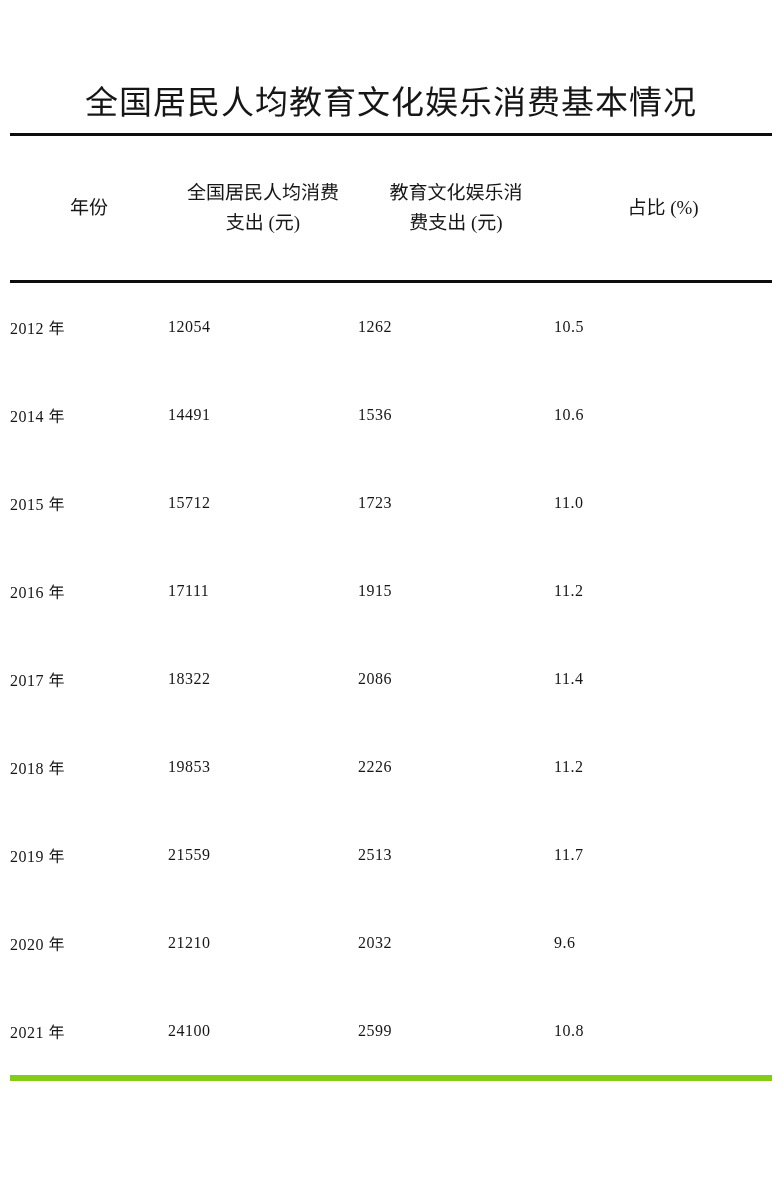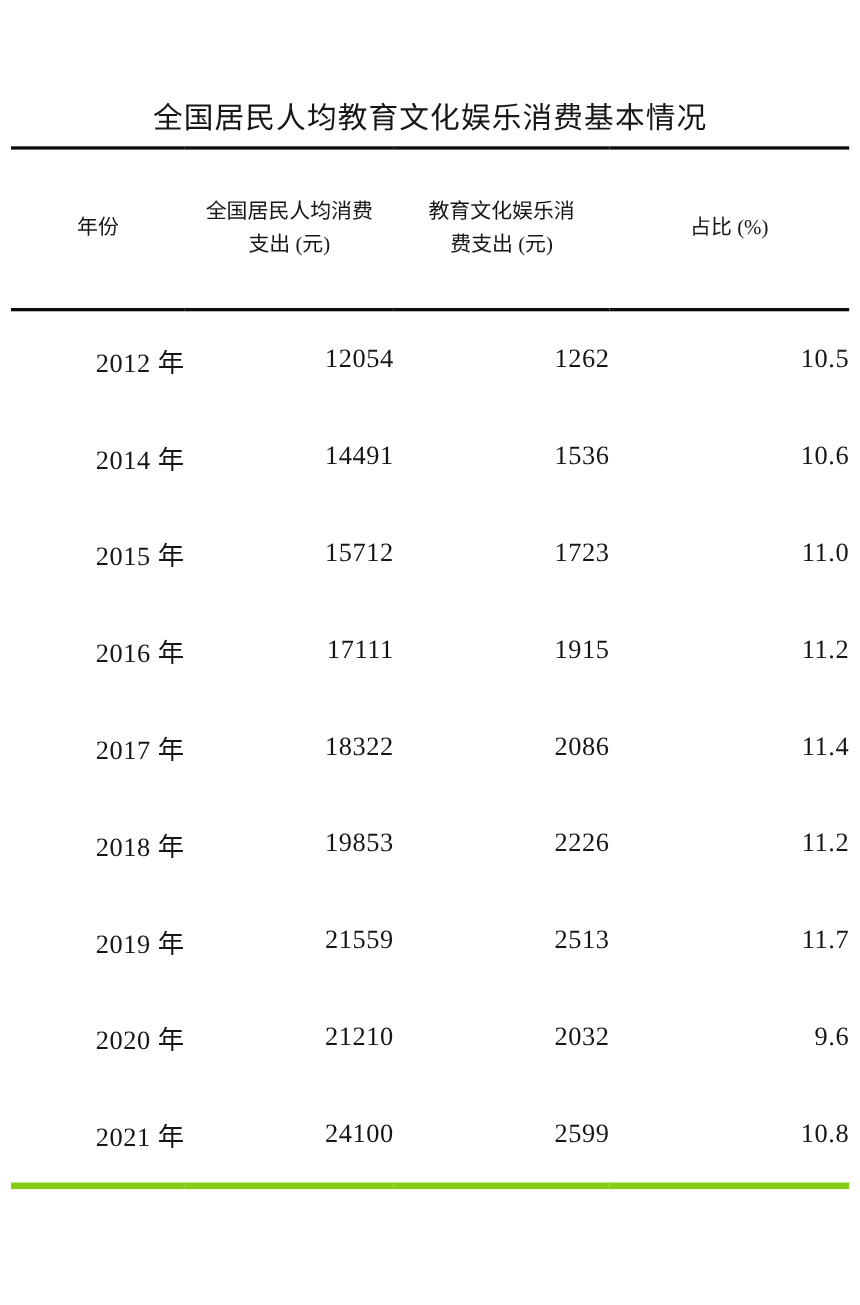--- a/index.html
+++ b/index.html
@@ -21,21 +21,21 @@
   }
   .title-area {
     height: 133px;
     box-sizing: border-box;
     display: flex;
     align-items: flex-end;
     justify-content: center;
     padding-bottom: 9px;
   }
   .table-title {
-    font-size: 27px;
+    font-size: 33px;
     letter-spacing: 1px;
     font-weight: 500;
     white-space: nowrap;
   }
   table.stat-table {
     width: 762px;
     margin: 0 10px;
     border-collapse: collapse;
     table-layout: fixed;
     border-top: 3px solid #0d0d0d;
@@ -50,22 +50,22 @@
     text-align: center;
     vertical-align: middle;
     padding: 0;
   }
   .th-line {
     display: block;
     line-height: 30px;
   }
   tbody td {
     height: 88px;
-    font-size: 24px;
-    text-align: right;
+    font-size: 16px;
+    text-align: left;
     vertical-align: middle;
     padding: 0;
     letter-spacing: 0.5px;
   }
 </style>
 </head>
 <body>
 
 <div class="page">
 

